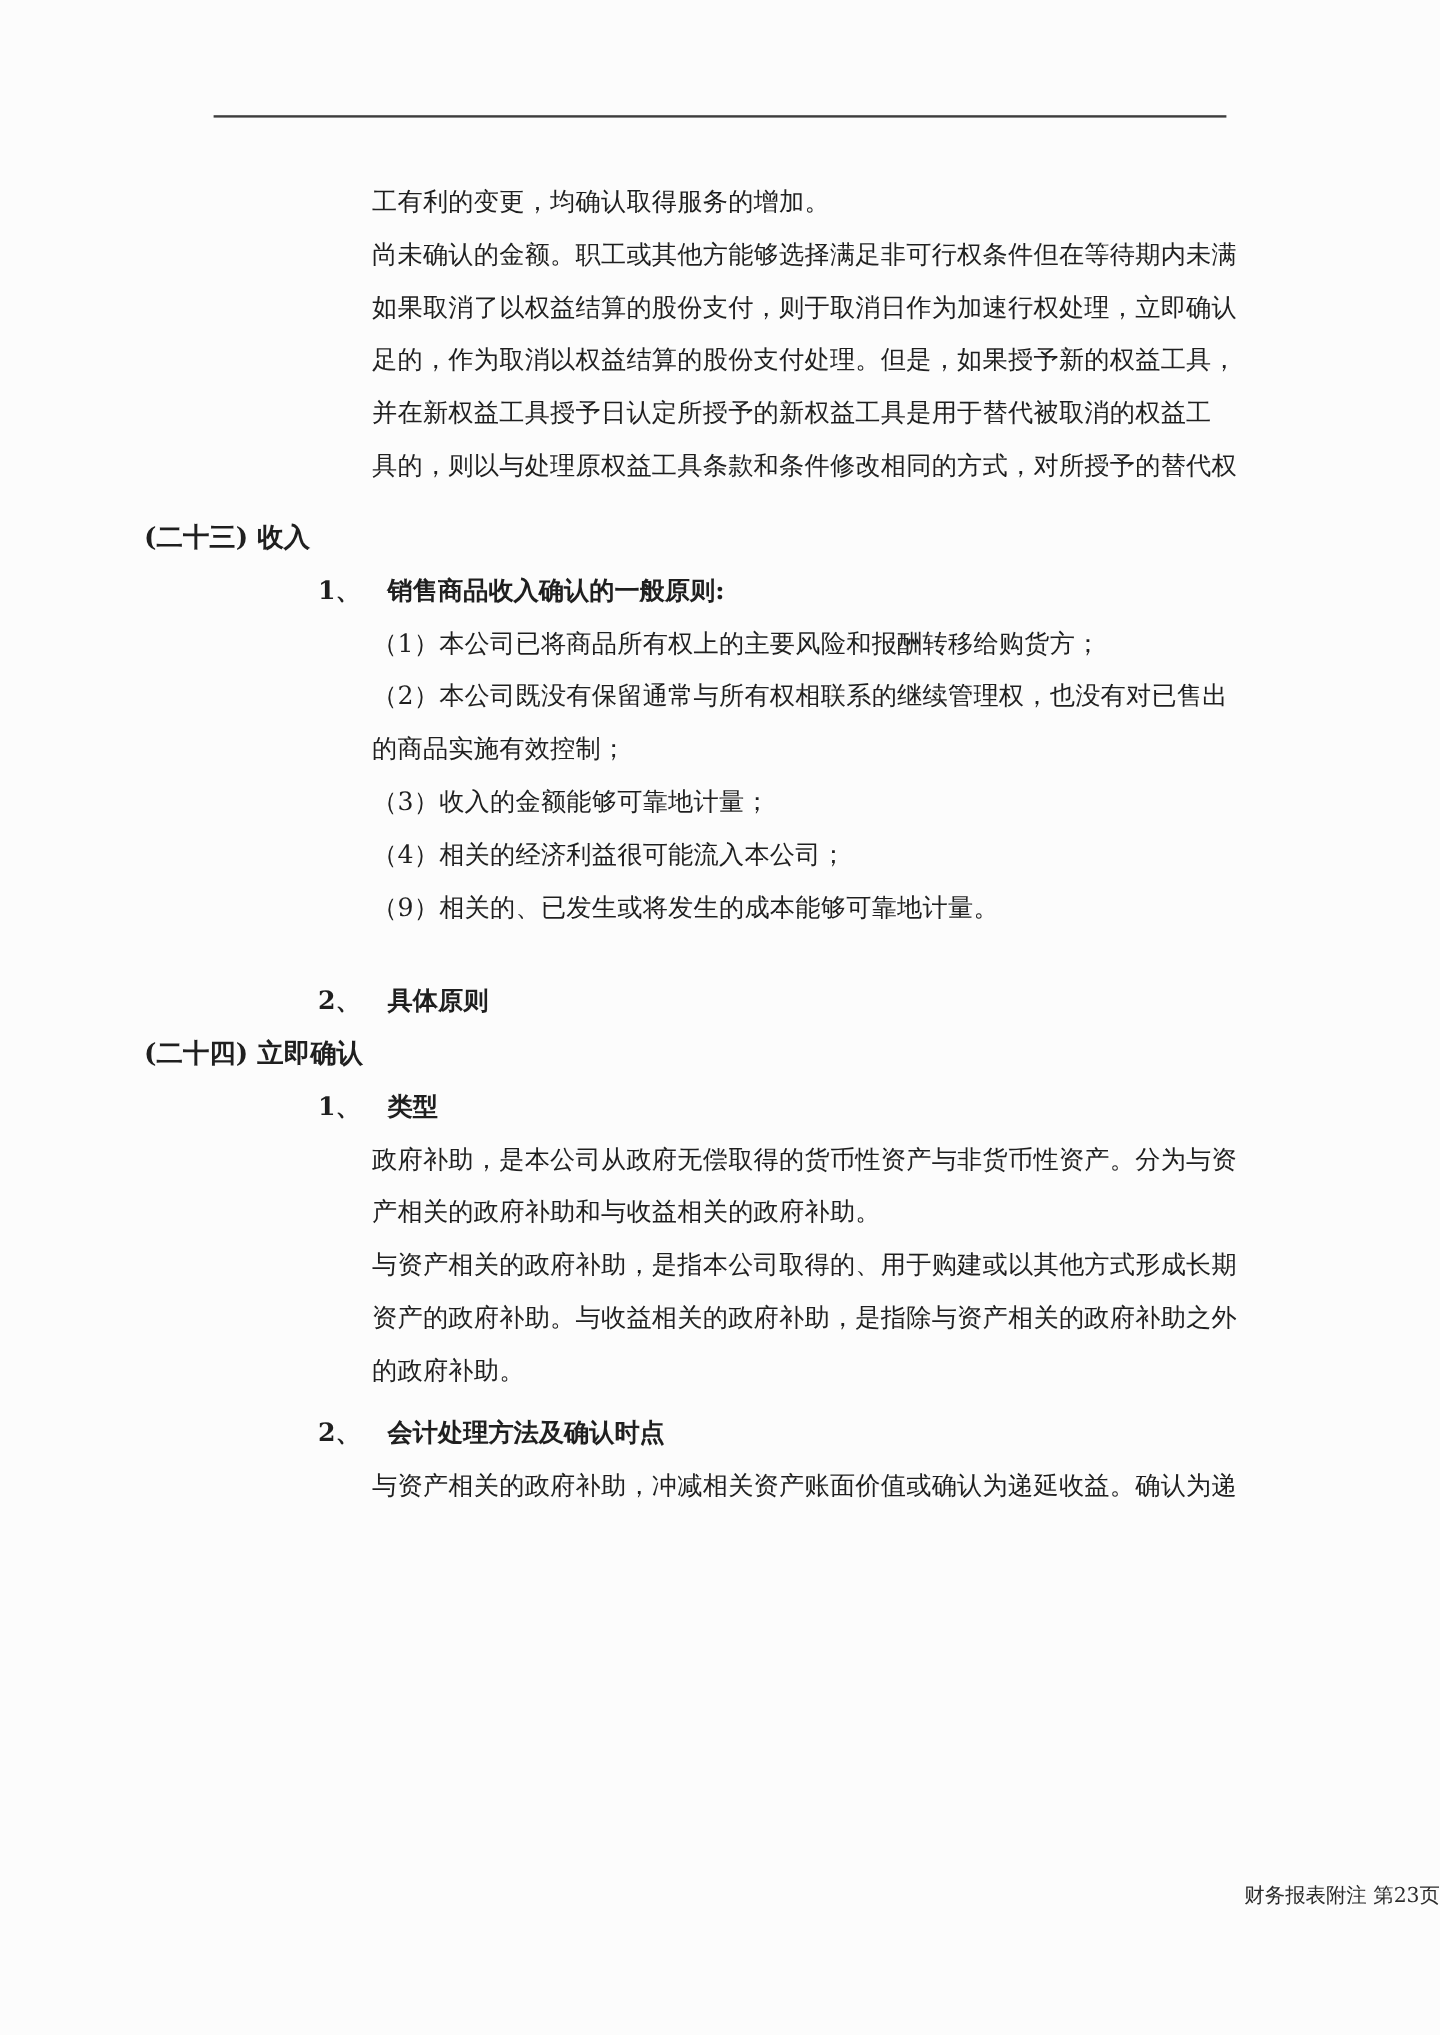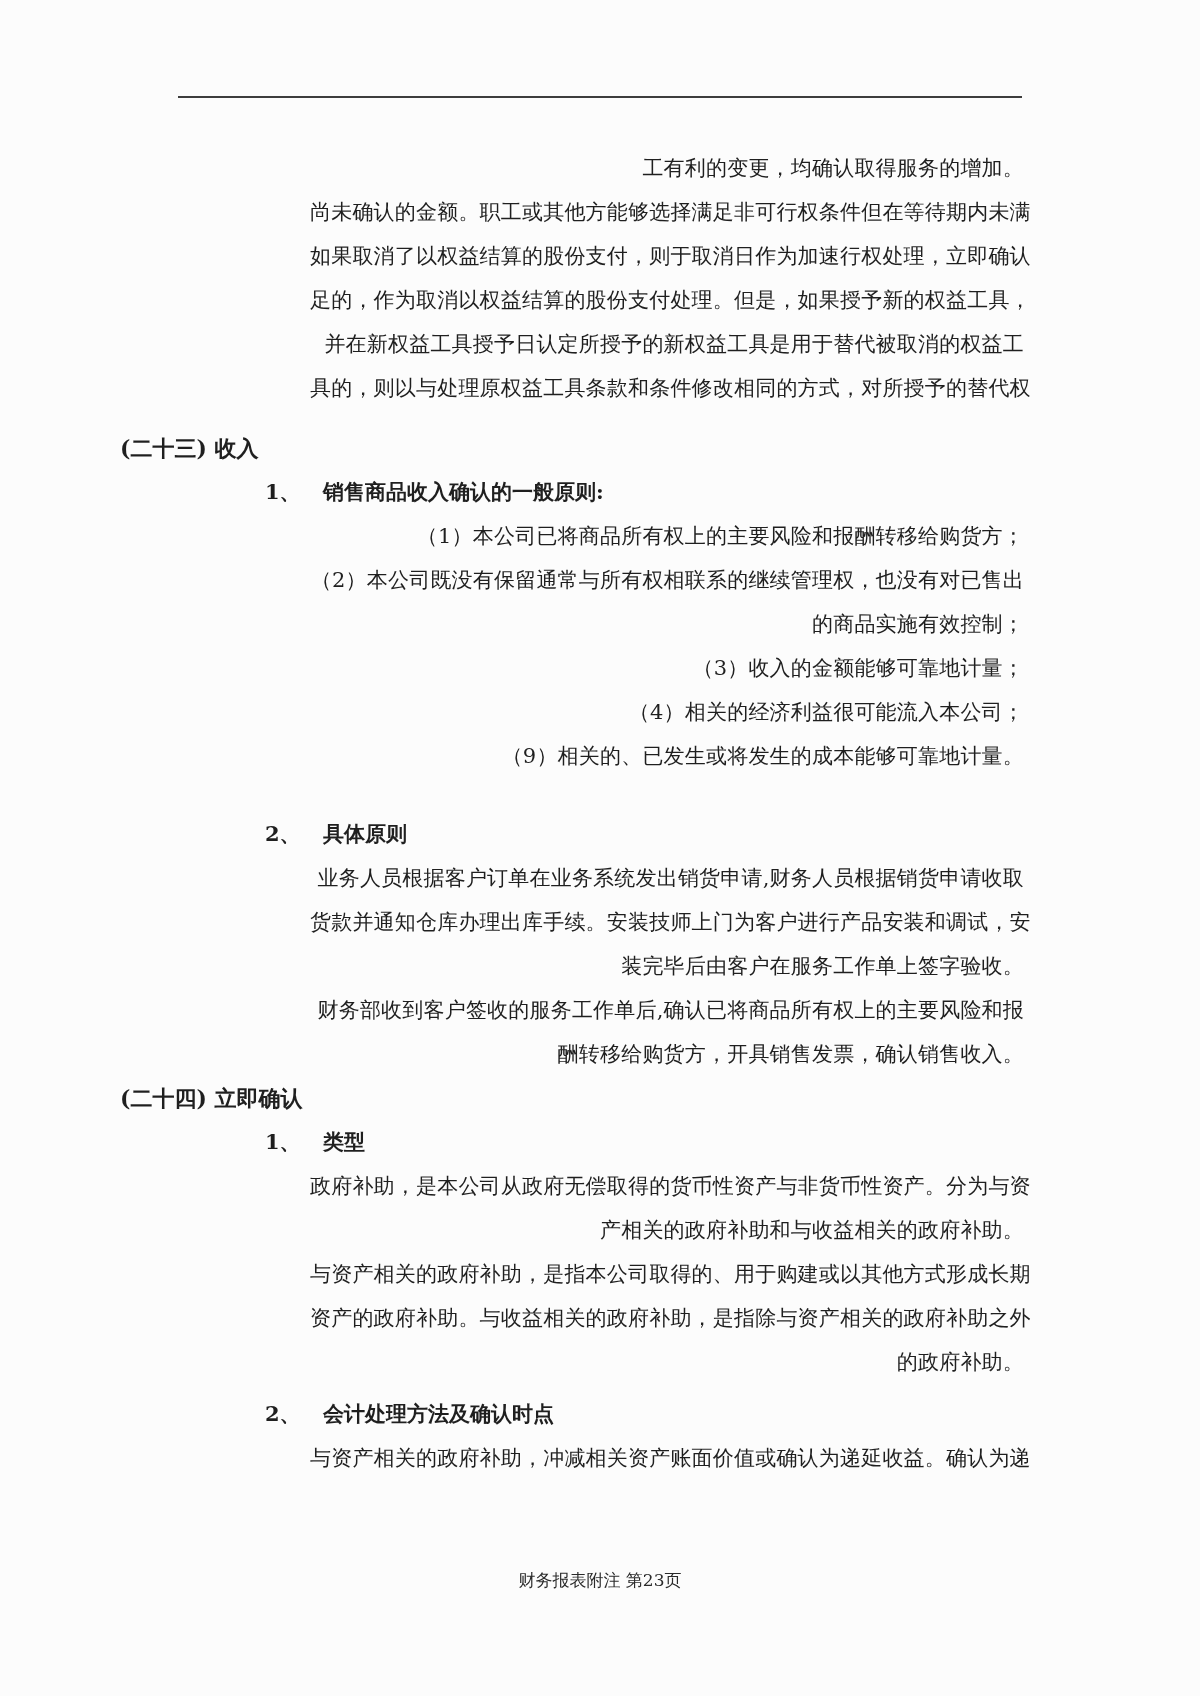--- a/index.html
+++ b/index.html
@@ -13,37 +13,37 @@
   }
   .page-rule {
     position:absolute; left:178px; top:96px;
     width:844px; height:2px;
     background:#3d3d3d;
   }
   .content {
     position:absolute; left:0; top:146px; width:1200px;
   }
   .block { white-space:nowrap; }
-  .b-para { margin-left:310px; width:714px;text-align:right; }
+  .b-para { margin-left:310px; width:714px; }
   .tline { font-size:21px; line-height:44px; letter-spacing:0.2px; }
   .b-section {
     margin-left:120px;
     font-size:22px; line-height:44px;
     font-weight:bold;
   }
   .b-numbered {
     margin-left:265px;
     font-size:21px; line-height:44px;
     font-weight:bold;
     display:flex;
   }
   .b-numbered .num { width:58px; flex:0 0 58px; }
   .footer {
     position:absolute; left:0; top:1568px; width:1200px;
-    text-align:center;
+    text-align:right;
     font-size:17px; line-height:24px;
     color:#2a2a2a;
   }
 </style>
 </head>
 <body>
 
 <div class="page-rule"></div>
 
 <div class="content">
@@ -65,27 +65,20 @@
       <div class="tline">（2）本公司既没有保留通常与所有权相联系的继续管理权，也没有对已售出</div>
       <div class="tline">的商品实施有效控制；</div>
       <div class="tline">（3）收入的金额能够可靠地计量；</div>
       <div class="tline">（4）相关的经济利益很可能流入本公司；</div>
       <div class="tline">（9）相关的、已发生或将发生的成本能够可靠地计量。</div>
     </div>
     <div class="block b-numbered" style="margin-top: 34px;">
       <span class="num">2、</span>
       <span class="lab">具体原则</span>
     </div>
-    <div class="block b-para">
-      <div class="tline">业务人员根据客户订单在业务系统发出销货申请,财务人员根据销货申请收取</div>
-      <div class="tline">货款并通知仓库办理出库手续。安装技师上门为客户进行产品安装和调试，安</div>
-      <div class="tline">装完毕后由客户在服务工作单上签字验收。</div>
-      <div class="tline">财务部收到客户签收的服务工作单后,确认已将商品所有权上的主要风险和报</div>
-      <div class="tline">酬转移给购货方，开具销售发票，确认销售收入。</div>
-    </div>
     <div class="block b-section">(二十四) 立即确认</div>
     <div class="block b-numbered">
       <span class="num">1、</span>
       <span class="lab">类型</span>
     </div>
     <div class="block b-para">
       <div class="tline">政府补助，是本公司从政府无偿取得的货币性资产与非货币性资产。分为与资</div>
       <div class="tline">产相关的政府补助和与收益相关的政府补助。</div>
       <div class="tline">与资产相关的政府补助，是指本公司取得的、用于购建或以其他方式形成长期</div>
       <div class="tline">资产的政府补助。与收益相关的政府补助，是指除与资产相关的政府补助之外</div>

